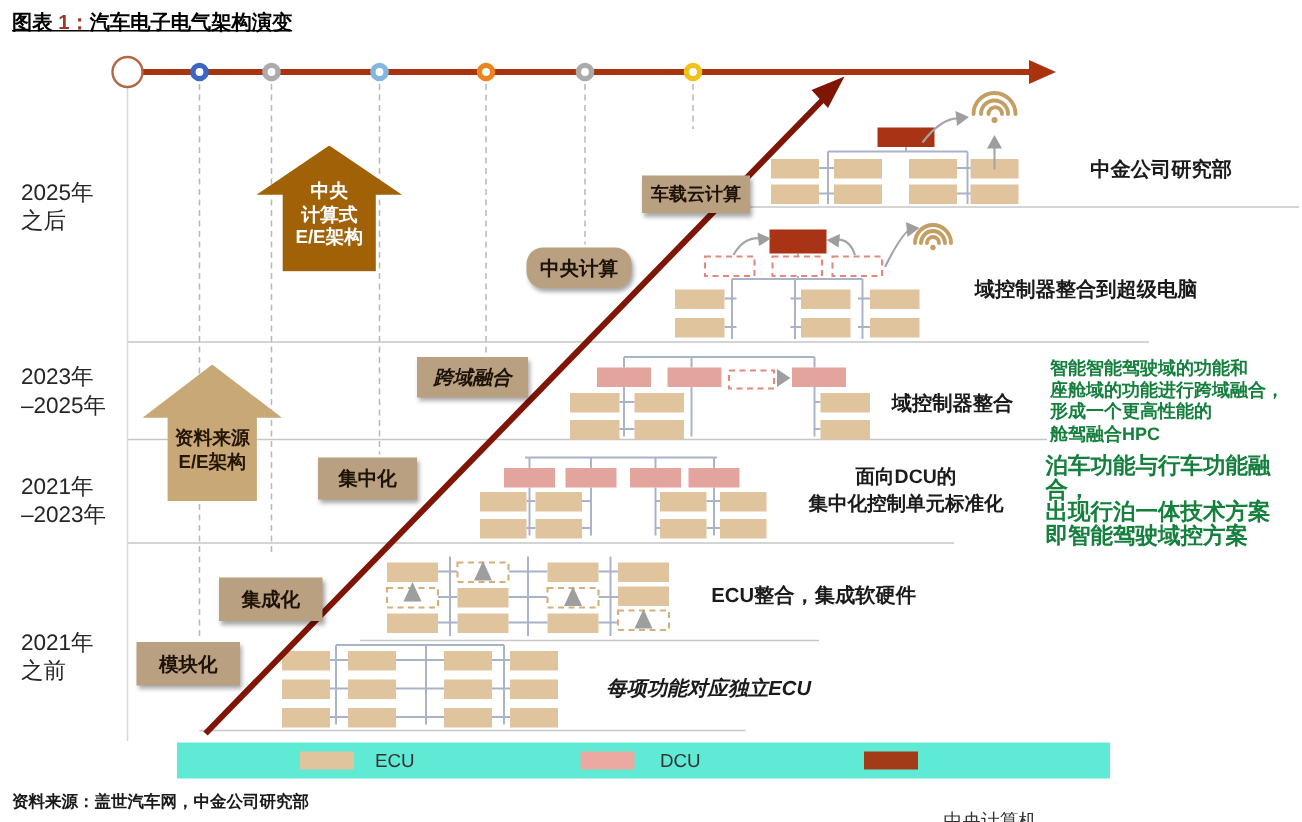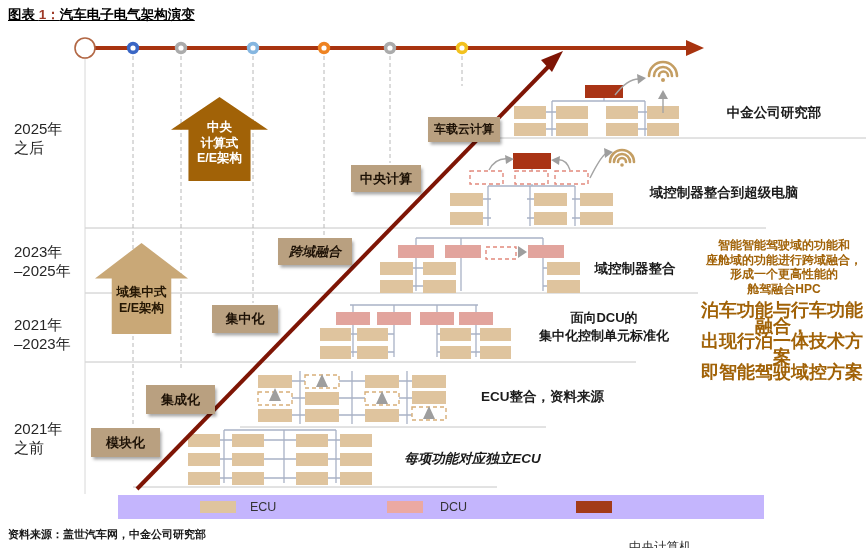--- a/index.html
+++ b/index.html
@@ -18,22 +18,22 @@
   .wifi{stroke:#C49E63;stroke-width:2.6;fill:none;stroke-linecap:round;}
   .title{font-size:13.5px;font-weight:bold;color:#000;white-space:nowrap;}
   .title .num{color:#9E3A28;}
   .yr{width:88px;font-size:15px;line-height:19px;color:#262626;white-space:pre-line;}
   .stagebox{display:flex;align-items:center;justify-content:center;background:#B9A080;
             color:#1E1206;font-weight:bold;font-size:13px;box-shadow:1.5px 2.5px 3px rgba(0,0,0,.35);}
   .bigarrow{clip-path:polygon(50% 0,100% 39%,82% 39%,82% 100%,18% 100%,18% 39%,0 39%);
             text-align:center;font-weight:bold;font-size:12.5px;line-height:15.5px;white-space:pre-line;
             filter:drop-shadow(2px 2px 2px rgba(0,0,0,.35));}
   .desc{font-size:13.5px;font-weight:600;color:#1b1b1b;text-align:center;white-space:pre-line;}
-  .note{font-size:12px;font-weight:600;color:#a16207;text-align:center;white-space:pre-line;line-height:14.5px;}
-  .legendbar{background:#c4b5fd;padding-left:24px;}
+  .note{font-size:12px;font-weight:600;color:#15803d;text-align:left;white-space:pre-line;line-height:14.5px;}
+  .legendbar{background:#5eead4;}
   .legenditem{position:absolute;top:6px;height:12px;}
   .swatch{position:absolute;width:36px;height:12px;}
   .leglabel{position:absolute;top:-1px;font-size:12.5px;color:#333;white-space:nowrap;}
   .source{font-size:11px;font-weight:600;color:#1a1a1a;white-space:nowrap;text-align:right;}
 </style>
 </head>
 <body>
 
 <div id="stage">
 
@@ -217,43 +217,43 @@
   <div class="abs yr" style="left:14px;top:242px;">2023年
 –2025年</div>
   <div class="abs yr" style="left:14px;top:315px;">2021年
 –2023年</div>
   <div class="abs yr" style="left:14px;top:419px;">2021年
 之前</div>
 
   <div class="abs bigarrow" style="left: 171px; top: 97px; width: 97px; height: 84px; color: rgb(255, 255, 255); padding-top: 23px; box-sizing: border-box; background: #a16207;">中央
 计算式
 E/E架构</div>
-  <div class="abs bigarrow" style="left: 95px; top: 243px; width: 93px; height: 91px; color: rgb(36, 22, 3); padding-top: 42px; box-sizing: border-box; background: rgb(201, 168, 119);">域集中式
+  <div class="abs bigarrow" style="left: 95px; top: 243px; width: 93px; height: 91px; color: rgb(36, 22, 3); padding-top: 42px; box-sizing: border-box; background: rgb(201, 168, 119);">资料来源
 E/E架构</div>
 
   <div class="abs stagebox" style="left:91px;top:428px;width:69px;height:29px;">模块化</div>
   <div class="abs stagebox" style="left:146px;top:373px;width:69px;height:29px;margin-top:12px;">集成化</div>
   <div class="abs stagebox" style="left:212px;top:305px;width:66px;height:28px;">集中化</div>
   <div class="abs stagebox" style="left:278px;top:238px;width:74px;height:27px;font-style:italic;">跨域融合</div>
-  <div class="abs stagebox" style="left:351px;top:165px;width:70px;height:27px;">中央计算</div>
+  <div class="abs stagebox" style="left:351px;top:165px;width:70px;height:27px;border-radius:11px;">中央计算</div>
   <div class="abs stagebox" style="left:428px;top:88px;width:72px;height:25px;font-size:12px;margin-top:29px;">车载云计算</div>
 
   <div class="abs desc" style="left:688px;top:104px;width:172px;">中金公司研究部</div>
   <div class="abs desc" style="left:638px;top:184px;width:172px;">域控制器整合到超级电脑</div>
   <div class="abs desc" style="left:585px;top:260px;width:100px;">域控制器整合</div>
   <div class="abs note" style="left:700px;top:238px;width:168px;">智能智能驾驶域的功能和
 座舱域的功能进行跨域融合，
 形成一个更高性能的
 舱驾融合HPC</div>
   <div class="abs desc" style="left:533px;top:309px;width:142px;font-size:13px;line-height:18px;">面向DCU的
 集中化控制单元标准化</div>
-  <div class="abs note" style="left:697px;top:303px;width:170px;font-size:18px;line-height:15.5px;">泊车功能与行车功能融合，
+  <div class="abs note" style="left:697px;top:303px;width:170px;font-size:15px;line-height:15.5px;">泊车功能与行车功能融合，
 出现行泊一体技术方案
 即智能驾驶域控方案</div>
-  <div class="abs desc" style="left:455px;top:388px;width:175px;">ECU整合，资料来源</div>
+  <div class="abs desc" style="left:455px;top:388px;width:175px;">ECU整合，集成软硬件</div>
   <div class="abs desc" style="left:390px;top:450px;width:165px;font-style:italic;">每项功能对应独立ECU</div>
 
   <div class="abs legendbar" style="left:118px;top:495px;width:622px;height:24px;">
     <div class="legenditem" style="left:82px;">
       <div class="swatch" style="background: rgb(223, 196, 158);"></div>
       <div class="leglabel" style="left:50px;">ECU</div>
     </div>
     <div class="legenditem" style="left:269px;">
       <div class="swatch" style="background: rgb(235, 169, 162);"></div>
       <div class="leglabel" style="left:53px;">DCU</div>

